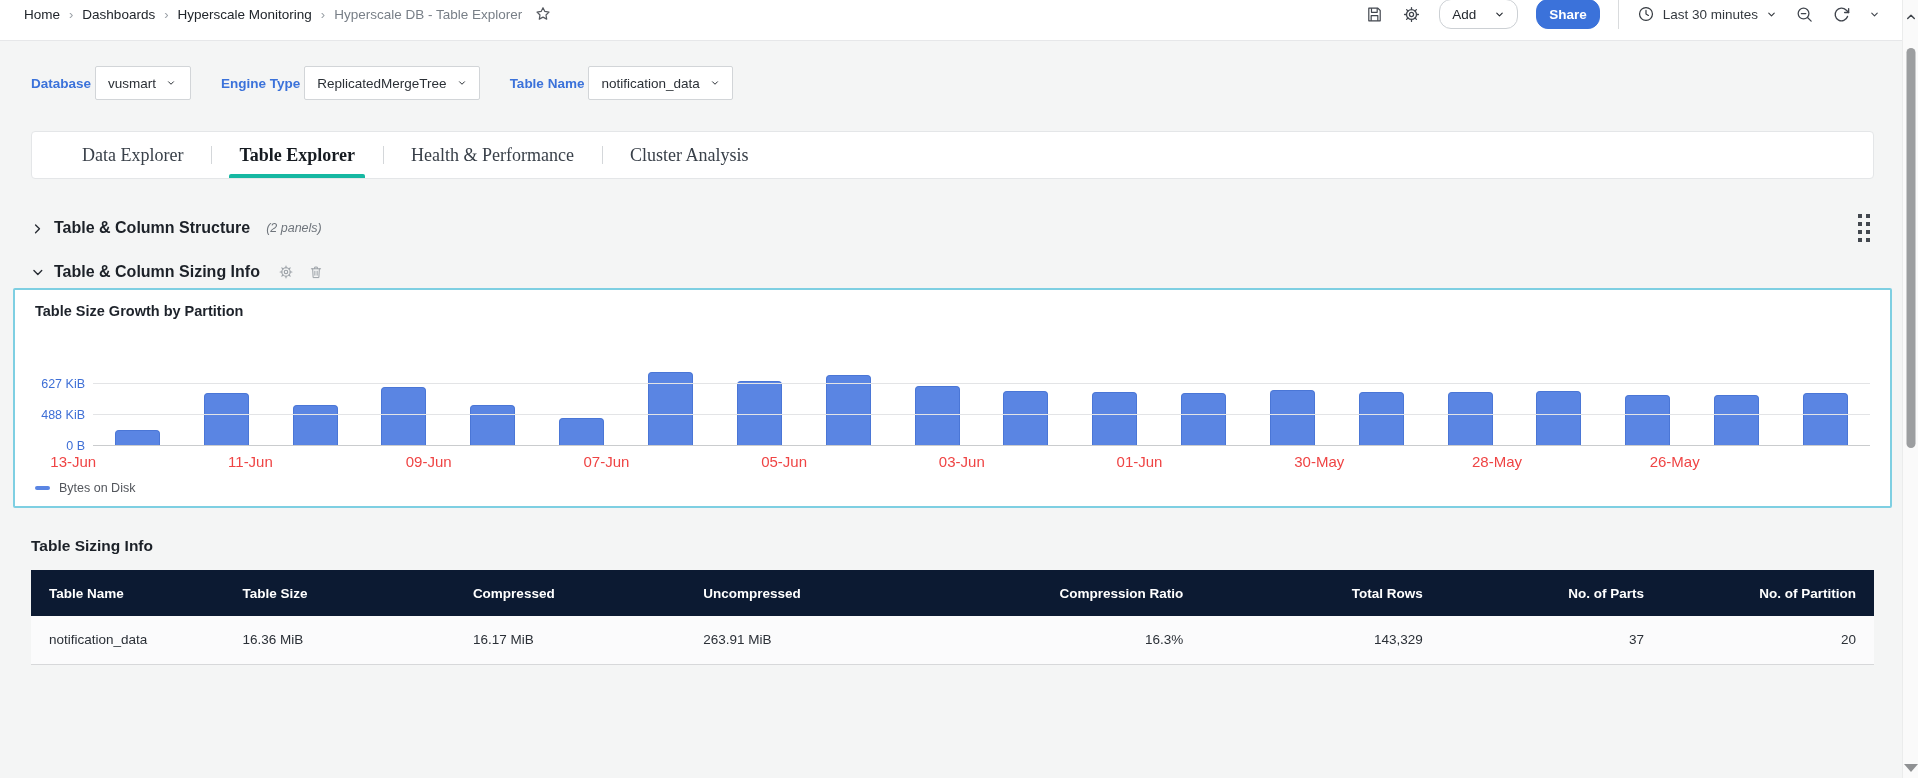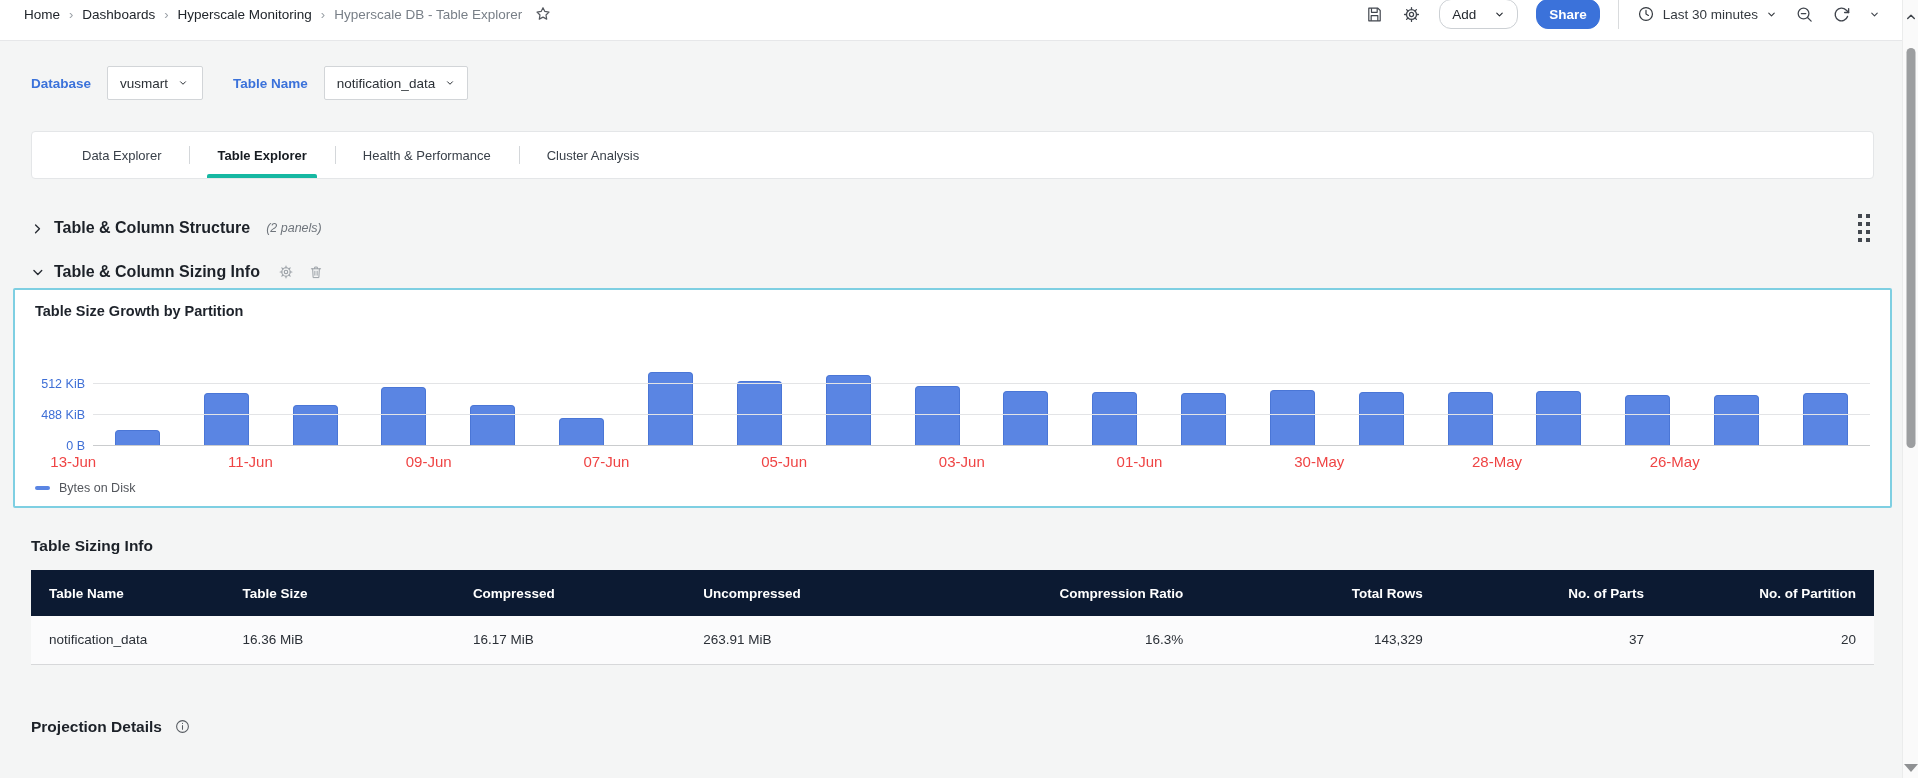--- a/index.html
+++ b/index.html
@@ -35,35 +35,35 @@
     color:#fff; font-weight:600;
   }
   .v-divider { width:1px; height:30px; background:#d9dbdd; }
   .time-range { display:flex; align-items:center; gap:8px; cursor:pointer; color:#34393f; font-size:13.5px; font-weight:400; }
   .chev { stroke:#5a5f66; }
 
   
   .main { padding:0 28px 0 31px; margin-right:16px; }
 
   .filter-row { margin-top:25px; display:flex; align-items:center; gap:30px; }
-  .filter-group { display:flex; align-items:center; gap:16px; }
+  .filter-group { display:flex; align-items:center; gap:4px; }
   .filter-label { color:var(--accent,#3b72da); font-size:13.5px; font-weight:700; cursor:default; }
   .filter-select {
     height:34px; min-width:96px; background:#fff; border:1px solid #d2d5d8; border-radius:2px;
     display:flex; align-items:center; gap:10px; padding:0 12px; font-size:13.5px; color:#2b3036;
     cursor:pointer;
   }
 
   .tabs-card {
     margin-top:31px; height:48px; background:#fff; border:1px solid #e4e6e8; border-radius:4px;
     display:flex; align-items:stretch; padding-left:22px;
   }
   .tab {
     position:relative; display:flex; align-items:center; padding:0 28px;
-    font-size:13px; color:#394049; cursor:pointer; white-space:nowrap;
+    font-size:18px; color:#394049; cursor:pointer; white-space:nowrap;font-family:Liberation Serif, serif;
   }
   .tab.active { font-weight:700; color:#161b21; }
   .tab.active::after {
     content:""; position:absolute; left:18px; right:18px; bottom:0; height:4px;
     background:var(--teal,#16b8a2); border-radius:2px 2px 0 0;
   }
   .tab + .tab::before {
     content:""; position:absolute; left:0; top:14px; bottom:14px; width:1px; background:#d4d7da;
   }
 
@@ -221,20 +221,29 @@
       <div class="filter-group">
         <span class="filter-label">Database</span>
         <span class="filter-select">
           <span>vusmart</span>
           <svg class="chev" width="10" height="10" viewBox="0 0 20 20" fill="none" stroke-width="2" stroke-linecap="round" stroke-linejoin="round">
             <polyline points="5 7.5 10 12.5 15 7.5" stroke="currentColor"></polyline>
           </svg>
         </span>
       </div>
       <div class="filter-group">
+        <span class="filter-label">Engine Type</span>
+        <span class="filter-select">
+          <span>ReplicatedMergeTree</span>
+          <svg class="chev" width="10" height="10" viewBox="0 0 20 20" fill="none" stroke-width="2" stroke-linecap="round" stroke-linejoin="round">
+            <polyline points="5 7.5 10 12.5 15 7.5" stroke="currentColor"></polyline>
+          </svg>
+        </span>
+      </div>
+      <div class="filter-group">
         <span class="filter-label">Table Name</span>
         <span class="filter-select">
           <span>notification_data</span>
           <svg class="chev" width="10" height="10" viewBox="0 0 20 20" fill="none" stroke-width="2" stroke-linecap="round" stroke-linejoin="round">
             <polyline points="5 7.5 10 12.5 15 7.5" stroke="currentColor"></polyline>
           </svg>
         </span>
       </div>
     </div>
 
@@ -287,21 +296,21 @@
       </span>
     </span>
   </div>
 
   <div class="chart-panel">
     <div class="chart-title">Table Size Growth by Partition</div>
     <div class="chart-body">
       <div class="y-axis" id="y-axis">
           <span class="y-tick" style="bottom: 0px;">0 B</span>
           <span class="y-tick" style="bottom: 31px;">488 KiB</span>
-          <span class="y-tick" style="bottom: 62.0635px;">512 KiB</span>
+          <span class="y-tick" style="bottom: 62.0635px;">627 KiB</span>
         </div>
       <div class="plot" id="plot">
         <div class="bars" id="bars">
             <div class="bar-slot">
               <div class="bar" style="height: 16px;"></div>
             </div>
             <div class="bar-slot">
               <div class="bar" style="height: 53px;"></div>
             </div>
             <div class="bar-slot">
@@ -403,29 +412,20 @@
           <td>16.17 MiB</td>
           <td>263.91 MiB</td>
           <td class="right">16.3%</td>
           <td class="right">143,329</td>
           <td class="right">37</td>
           <td class="right">20</td>
         </tr>
       </tbody>
   </table>
 
-  <div class="projection-row">
-    <span class="projection-title">Projection Details</span>
-    <span class="info-icon">
-      <svg width="17" height="17" viewBox="0 0 24 24" fill="none" stroke="currentColor" stroke-width="1.5" stroke-linecap="round">
-        <circle cx="12" cy="12" r="8.3"></circle>
-          <path d="M12 10.8v5.2M12 7.6v.2"></path>
-      </svg>
-    </span>
-  </div>
 </div>
 
 <div class="scrollbar">
   <span class="scroll-up">
     <svg width="12" height="12" viewBox="0 0 20 20" fill="none" stroke="currentColor" stroke-width="2.4" stroke-linecap="round" stroke-linejoin="round">
         <polyline points="4.5 12.5 10 7 15.5 12.5"></polyline>
       </svg>
   </span>
   <span class="scroll-thumb"></span>
   <span class="scroll-down"></span>

